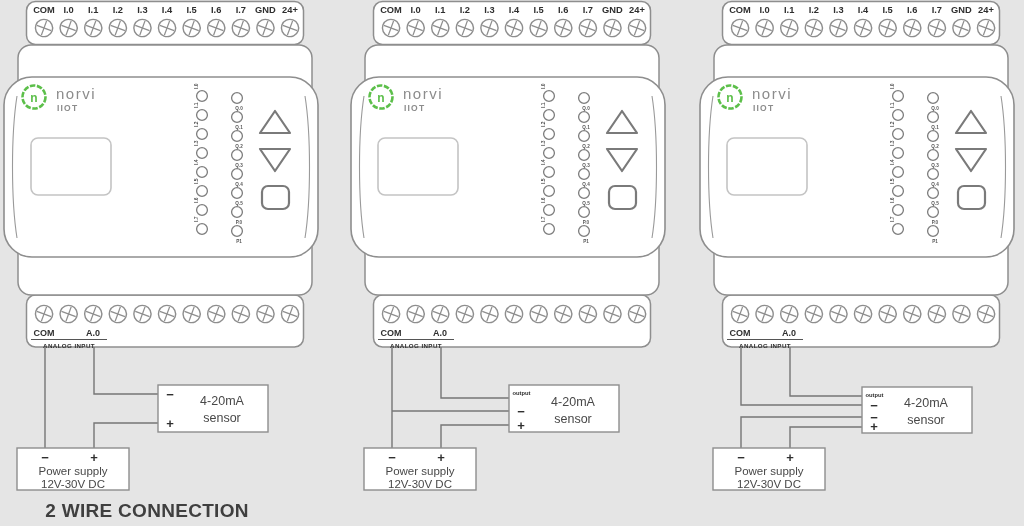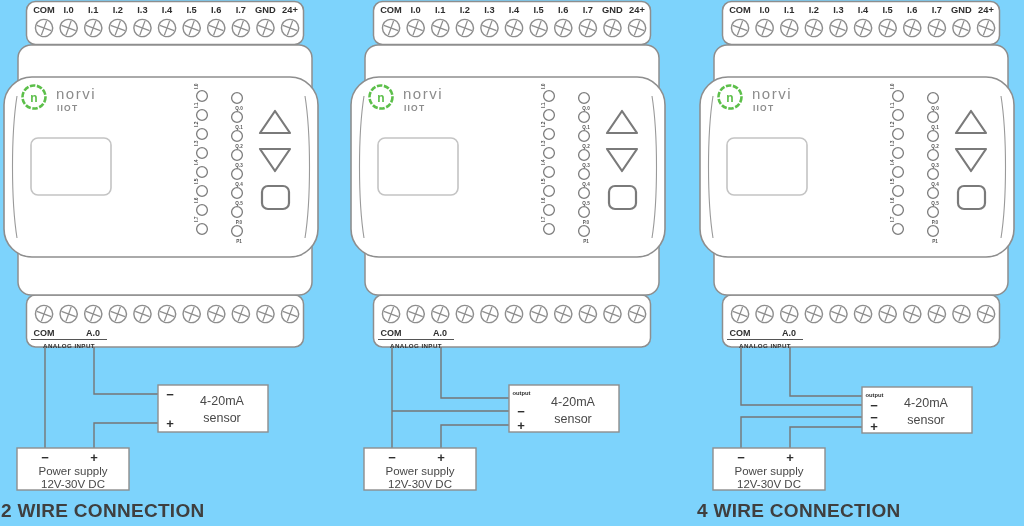--- a/index.html
+++ b/index.html
@@ -1,20 +1,20 @@
 <!DOCTYPE html>
 <html><head>
 <meta charset="utf-8">
 <style>
   html,body{margin:0;padding:0;background:#ffffff;}
-  #stage{position:relative;width:1024px;height:526px;background:#7dd3fc;overflow:hidden;
+  #stage{position:relative;width:1024px;height:526px;background:#e5e5e5;overflow:hidden;
          font-family:"Liberation Sans",sans-serif;}
   .panel{position:absolute;top:0;width:341px;height:526px;}
   .device-svg{position:absolute;top:0;left:0;}
-  .title{position:absolute;top:500px;left:0;width:292px;margin:0;text-align:left;
+  .title{position:absolute;top:500px;left:0;width:292px;margin:0;text-align:center;
          font-family:"Liberation Sans",sans-serif;font-weight:800;font-size:19px;
          color:#3f3f3f;letter-spacing:0.3px;}
 </style>
 </head>
 <body>
 
 <div id="stage">
 
   <div class="panel" style="left:1px">
     <svg class="device-svg" width="341" height="526">
@@ -634,16 +634,15 @@
           <text x="229" y="424" text-anchor="middle" font-family="Liberation Sans, sans-serif" font-size="12.5" fill="#484848">sensor</text>
         </g>
         <g>
           <rect x="16" y="448" width="112" height="42" fill="#fff" stroke="#8e8e8e" stroke-width="1.4"></rect>
           <text x="44" y="462" text-anchor="middle" font-family="Liberation Sans, sans-serif" font-size="13" font-weight="bold" fill="#2f2f2f">−</text>
           <text x="93" y="462" text-anchor="middle" font-family="Liberation Sans, sans-serif" font-size="13" font-weight="bold" fill="#2f2f2f">+</text>
           <text x="72" y="475" text-anchor="middle" font-family="Liberation Sans, sans-serif" font-size="11.5" fill="#484848">Power supply</text>
           <text x="72" y="488" text-anchor="middle" font-family="Liberation Sans, sans-serif" font-size="11.5" fill="#484848">12V-30V DC</text>
         </g>
       </svg>
-    <h2 class="title">4 WIRE CONNECTION</h2>
   </div>
 
 </div>
 
 </body></html>

